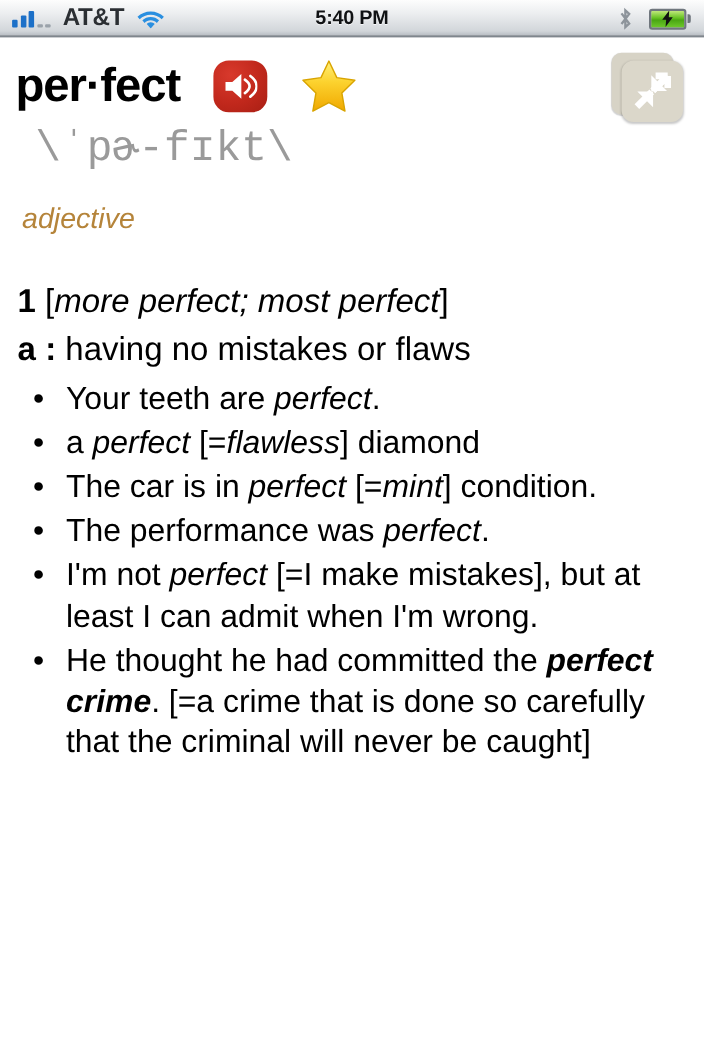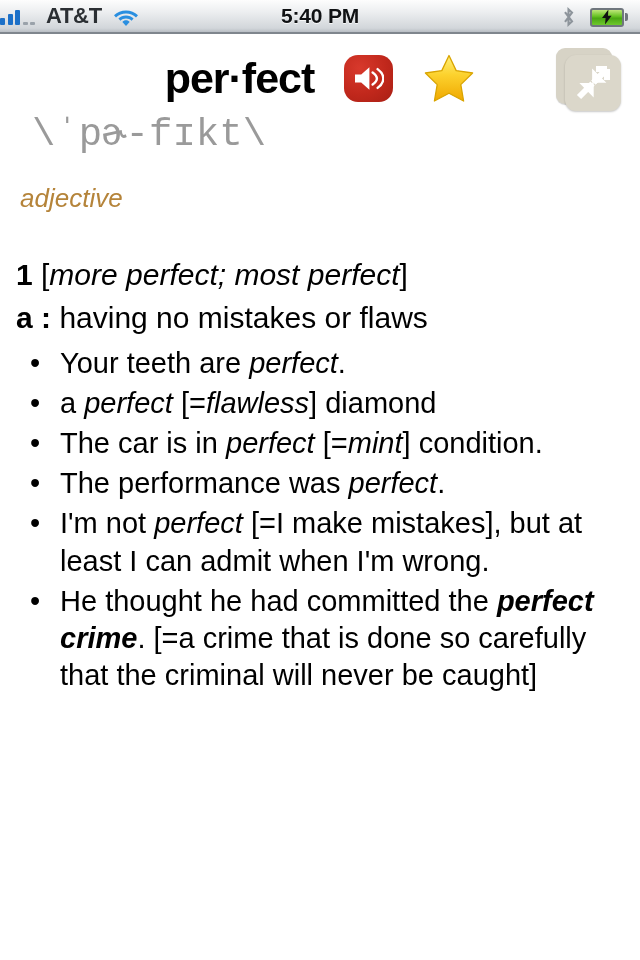--- a/index.html
+++ b/index.html
@@ -11,40 +11,40 @@
   }
 
   
   .statusbar{
     position:relative;
     width:640px; height:34px;
     background:linear-gradient(to bottom,#fdfdfd 0%,#eceef0 38%,#d2d6da 88%,#b9bec4 100%);
     border-bottom:2px solid #7f868d;
     display:flex; align-items:center;
   }
-  .sb-left{ display:flex; align-items:center; gap:11px; }
+  .sb-left{ display:flex; align-items:center; gap:11px; padding-left:11px; }
   .sb-right{ display:flex; align-items:center; gap:14px; position:absolute; right:12px; top:0; height:34px; }
 
   .bars{ display:flex; align-items:flex-end; gap:2.5px; height:18px; }
   .bars i{ display:block; width:5px; background:#1c70c8; border-radius:1px; }
   .bars i.b1{ height:7px; }
   .bars i.b2{ height:11px; }
   .bars i.b3{ height:15px; }
   .bars i.dot{ height:3px; background:#9aa2aa; }
 
   .carrier{
     font-size:22px; font-weight:bold; color:#2b2f33;
     letter-spacing:-0.3px; line-height:1;
   }
 
   .wifi{ width:26px; height:19px; position:relative; }
 
   .time{
     position:absolute; left:0; right:0; text-align:center;
-    font-size:21px; font-weight:bold; color:#101214;
+    font-size:18px; font-weight:bold; color:#101214;
     letter-spacing:-0.2px; line-height:34px;
     text-shadow:0 1px 0 rgba(255,255,255,.75);
   }
 
   .bt{ width:15px; height:22px; }
 
   .battery{ width:38px; height:19px; position:relative; display:flex; align-items:center; }
   .batt-body{
     width:34px; height:19px; border:2px solid #6f767d; border-radius:3px;
     background:linear-gradient(to bottom,#bfe77a 0%,#67c223 42%,#4aa613 55%,#6ec92c 100%);
@@ -77,21 +77,21 @@
   .cb-front svg{ position:absolute; left:0; top:0; }
 
   
   .content{
     padding:0 14px;
     color:#000;
   }
 
   .headword-row{
     display:flex; align-items:center; gap:30px;
-    padding-top:22px; height:66px;justify-content:center;
+    padding-top:22px; height:66px;
   }
   .headword{
     font-size:43px; font-weight:bold; letter-spacing:-1px;
     line-height:1; color:#000;
   }
   .audio-btn{
     width:49px; height:47px; border-radius:14px;
     background:radial-gradient(circle at 32% 28%,#d8392c 0%,#c1281c 55%,#a81f14 100%);
     display:flex; align-items:center; justify-content:center;
     cursor:pointer; flex:0 0 auto;

